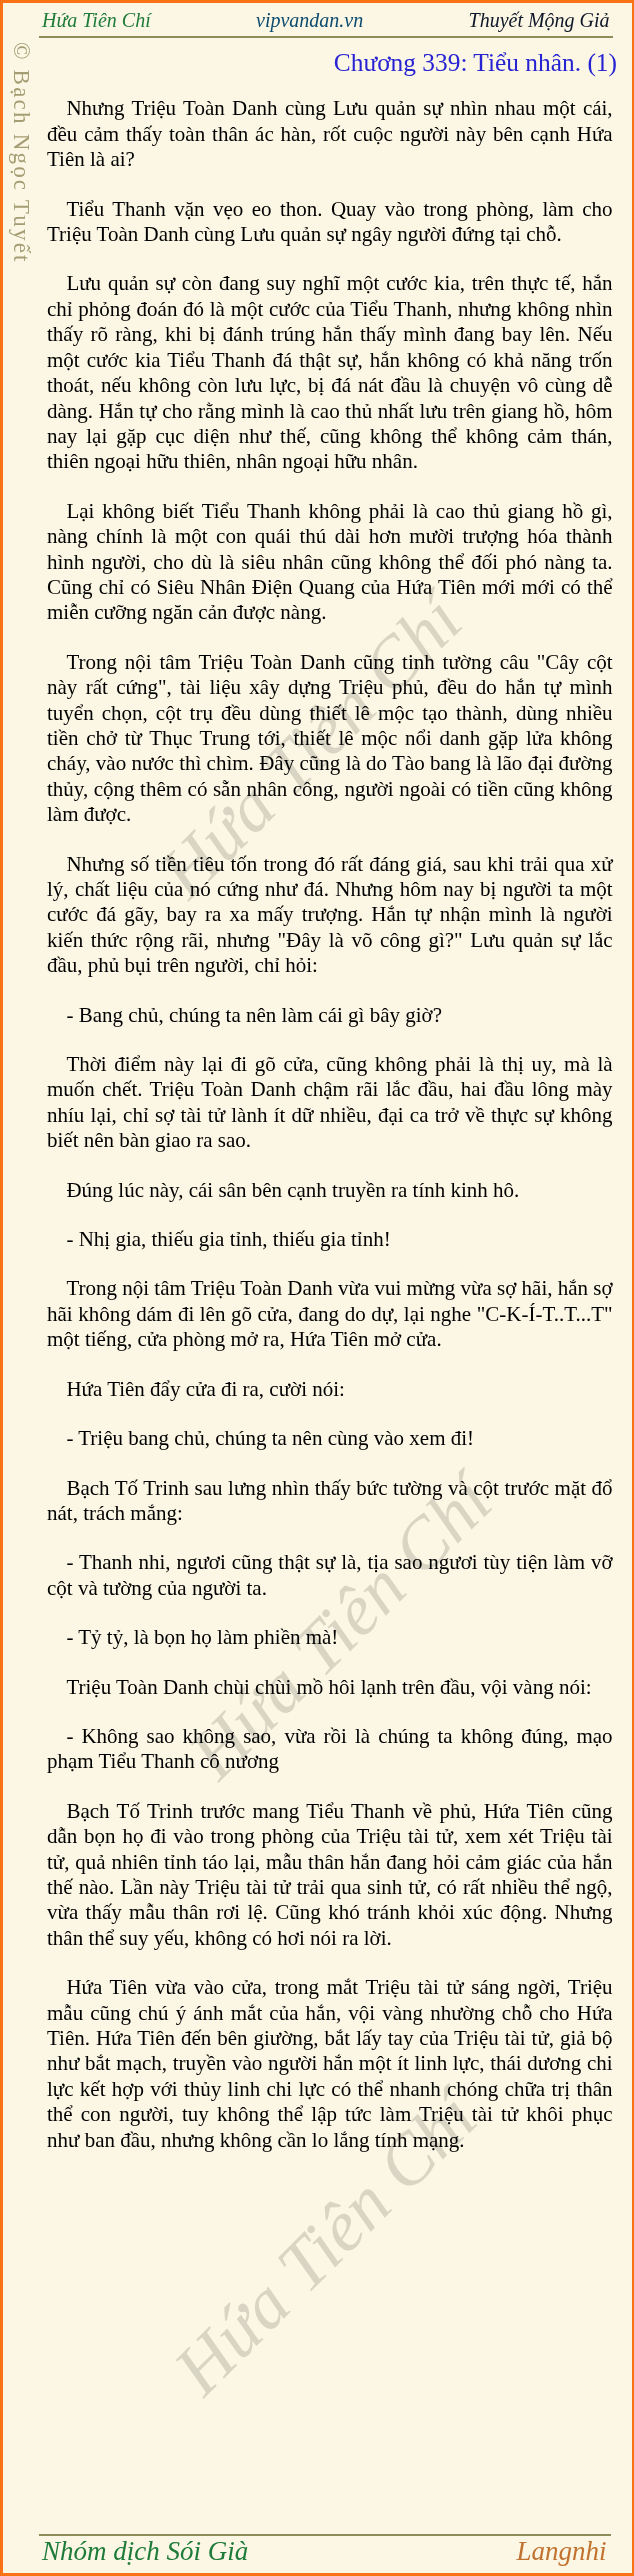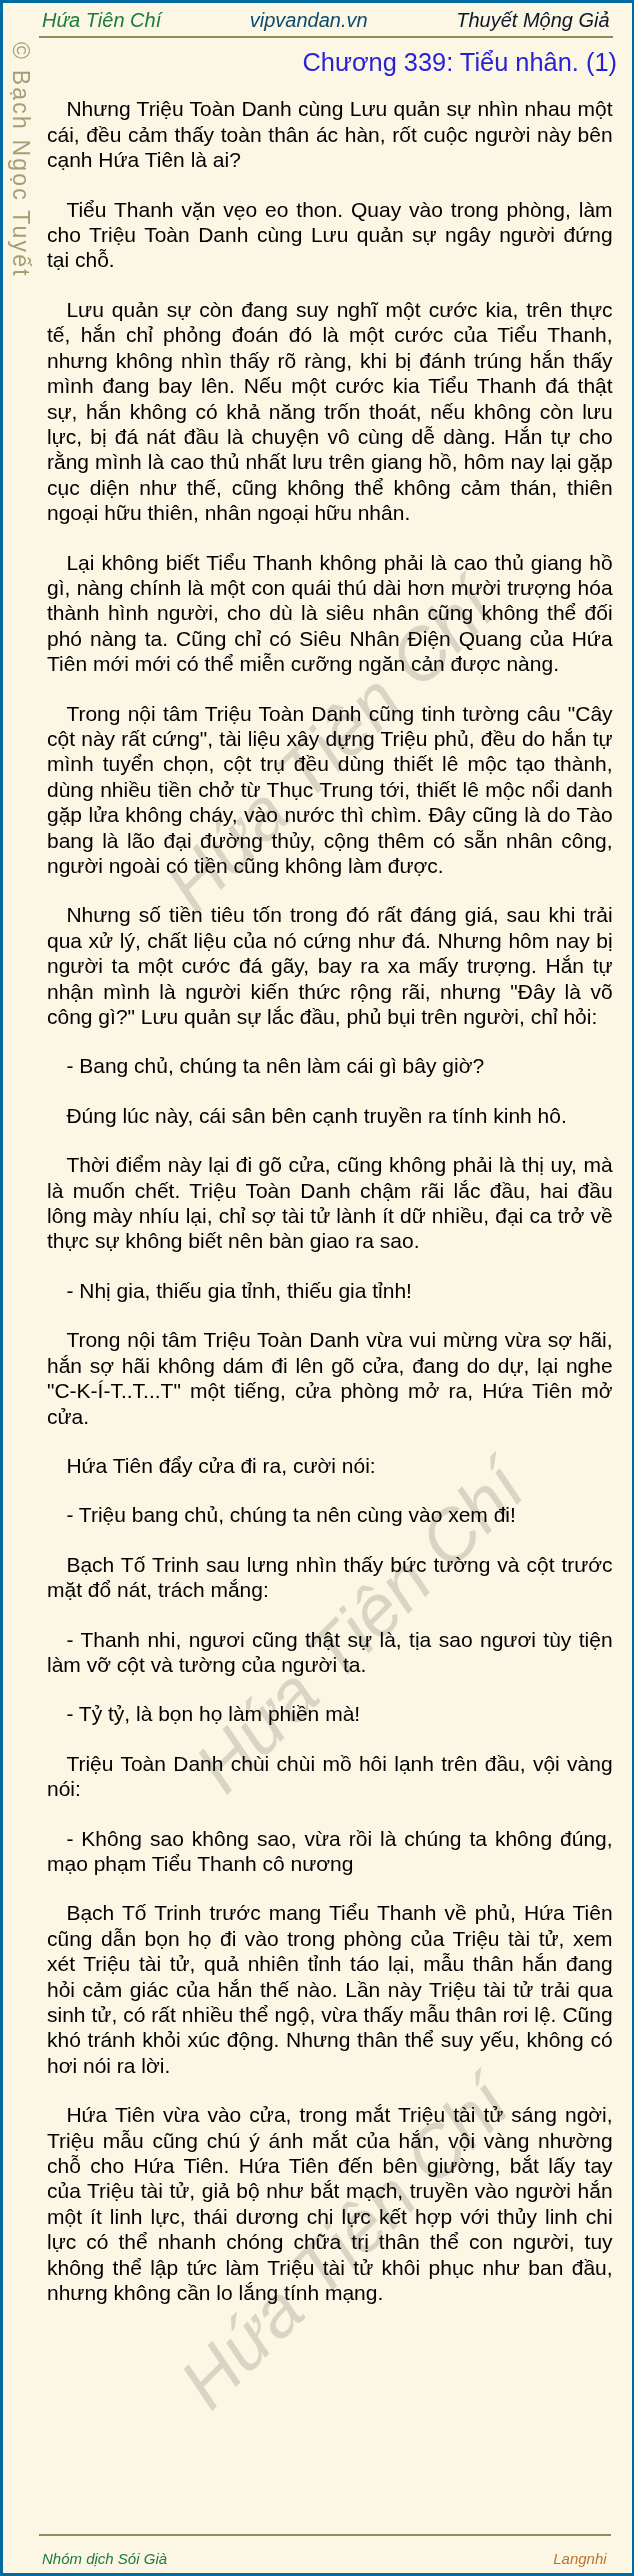--- a/index.html
+++ b/index.html
@@ -1,23 +1,23 @@
 <!DOCTYPE html>
 <html style="font-size:12px"><head>
 <meta charset="utf-8">
 <style>
   html,body{margin:0;padding:0;background:#fbf7e4;}
   .page{
     position:relative;
     width:635px;height:2576px;
     box-sizing:border-box;
     background:#fbf7e4;
-    border:3px solid #0369a1;
+    border:3px solid #f97316;
     overflow:hidden;
-    font-family:Liberation Sans, sans-serif;
+    font-family:Liberation Serif, serif;
   }
   .header{
     display:flex;justify-content:space-between;align-items:baseline;
     padding:5.2px 22.4px 0 39px;
     font-style:italic;font-size:20px;line-height:24px;
   }
   .header .book{color:#1e7b3a;}
   .header .site{color:#0c4a6e;}
   .header .author{color:#0f172a;}
   .rule{height:2.2px;background:#8e8c58;margin:3.7px 19.4px 0 36px;}
@@ -50,21 +50,21 @@
     pointer-events:none;
   }
   .wm1{left:112px;top:702px;}
   .wm2{left:142px;top:1583px;}
   .wm3{left:127px;top:2199px;}
   .footer-rule{position:absolute;left:36px;right:21px;bottom:37px;height:2.2px;background:#8e8c58;}
   .footer{
     position:absolute;left:0;right:0;bottom:6px;
     display:flex;justify-content:space-between;align-items:center;
     padding:0 25.4px 0 39px;
-    font-style:italic;font-size:15px;
+    font-style:italic;font-size:27px;
   }
   .footer .team{color:#1e7b3a;}
   .footer .translator{color:#c1722e;}
 </style>
 </head>
 <body>
 
 <div class="page">
 
   <div class="header">
@@ -84,22 +84,22 @@
   <div class="watermark wm3">Hứa Tiên Chí</div>
 
   <div class="content">
       <p>Nhưng Triệu Toàn Danh cùng Lưu quản sự nhìn nhau một cái, đều cảm thấy toàn thân ác hàn, rốt cuộc người này bên cạnh Hứa Tiên là ai?</p>
       <p>Tiểu Thanh vặn vẹo eo thon. Quay vào trong phòng, làm cho Triệu Toàn Danh cùng Lưu quản sự ngây người đứng tại chỗ.</p>
       <p>Lưu quản sự còn đang suy nghĩ một cước kia, trên thực tế, hắn chỉ phỏng đoán đó là một cước của Tiểu Thanh, nhưng không nhìn thấy rõ ràng, khi bị đánh trúng hắn thấy mình đang bay lên. Nếu một cước kia Tiểu Thanh đá thật sự, hắn không có khả năng trốn thoát, nếu không còn lưu lực, bị đá nát đầu là chuyện vô cùng dễ dàng. Hắn tự cho rằng mình là cao thủ nhất lưu trên giang hồ, hôm nay lại gặp cục diện như thế, cũng không thể không cảm thán, thiên ngoại hữu thiên, nhân ngoại hữu nhân.</p>
       <p>Lại không biết Tiểu Thanh không phải là cao thủ giang hồ gì, nàng chính là một con quái thú dài hơn mười trượng hóa thành hình người, cho dù là siêu nhân cũng không thể đối phó nàng ta. Cũng chỉ có Siêu Nhân Điện Quang của Hứa Tiên mới mới có thể miễn cưỡng ngăn cản được nàng.</p>
       <p>Trong nội tâm Triệu Toàn Danh cũng tinh tường câu "Cây cột này rất cứng", tài liệu xây dựng Triệu phủ, đều do hắn tự mình tuyển chọn, cột trụ đều dùng thiết lê mộc tạo thành, dùng nhiều tiền chở từ Thục Trung tới, thiết lê mộc nổi danh gặp lửa không cháy, vào nước thì chìm. Đây cũng là do Tào bang là lão đại đường thủy, cộng thêm có sẵn nhân công, người ngoài có tiền cũng không làm được.</p>
       <p>Nhưng số tiền tiêu tốn trong đó rất đáng giá, sau khi trải qua xử lý, chất liệu của nó cứng như đá. Nhưng hôm nay bị người ta một cước đá gãy, bay ra xa mấy trượng. Hắn tự nhận mình là người kiến thức rộng rãi, nhưng "Đây là võ công gì?" Lưu quản sự lắc đầu, phủ bụi trên người, chỉ hỏi:</p>
       <p>- Bang chủ, chúng ta nên làm cái gì bây giờ?</p>
+      <p>Thời điểm này lại đi gõ cửa, cũng không phải là thị uy, mà là muốn chết. Triệu Toàn Danh chậm rãi lắc đầu, hai đầu lông mày nhíu lại, chỉ sợ tài tử lành ít dữ nhiều, đại ca trở về thực sự không biết nên bàn giao ra sao.</p>
       <p>Đúng lúc này, cái sân bên cạnh truyền ra tính kinh hô.</p>
-      <p>Thời điểm này lại đi gõ cửa, cũng không phải là thị uy, mà là muốn chết. Triệu Toàn Danh chậm rãi lắc đầu, hai đầu lông mày nhíu lại, chỉ sợ tài tử lành ít dữ nhiều, đại ca trở về thực sự không biết nên bàn giao ra sao.</p>
       <p>- Nhị gia, thiếu gia tỉnh, thiếu gia tỉnh!</p>
       <p>Trong nội tâm Triệu Toàn Danh vừa vui mừng vừa sợ hãi, hắn sợ hãi không dám đi lên gõ cửa, đang do dự, lại nghe "C-K-Í-T..T...T" một tiếng, cửa phòng mở ra, Hứa Tiên mở cửa.</p>
       <p>Hứa Tiên đẩy cửa đi ra, cười nói:</p>
       <p>- Triệu bang chủ, chúng ta nên cùng vào xem đi!</p>
       <p>Bạch Tố Trinh sau lưng nhìn thấy bức tường và cột trước mặt đổ nát, trách mắng:</p>
       <p>- Thanh nhi, ngươi cũng thật sự là, tịa sao ngươi tùy tiện làm vỡ cột và tường của người ta.</p>
       <p>- Tỷ tỷ, là bọn họ làm phiền mà!</p>
       <p>Triệu Toàn Danh chùi chùi mồ hôi lạnh trên đầu, vội vàng nói:</p>
       <p>- Không sao không sao, vừa rồi là chúng ta không đúng, mạo phạm Tiểu Thanh cô nương</p>
       <p>Bạch Tố Trinh trước mang Tiểu Thanh về phủ, Hứa Tiên cũng dẫn bọn họ đi vào trong phòng của Triệu tài tử, xem xét Triệu tài tử, quả nhiên tỉnh táo lại, mẫu thân hắn đang hỏi cảm giác của hắn thế nào. Lần này Triệu tài tử trải qua sinh tử, có rất nhiều thể ngộ, vừa thấy mẫu thân rơi lệ. Cũng khó tránh khỏi xúc động. Nhưng thân thể suy yếu, không có hơi nói ra lời.</p>

